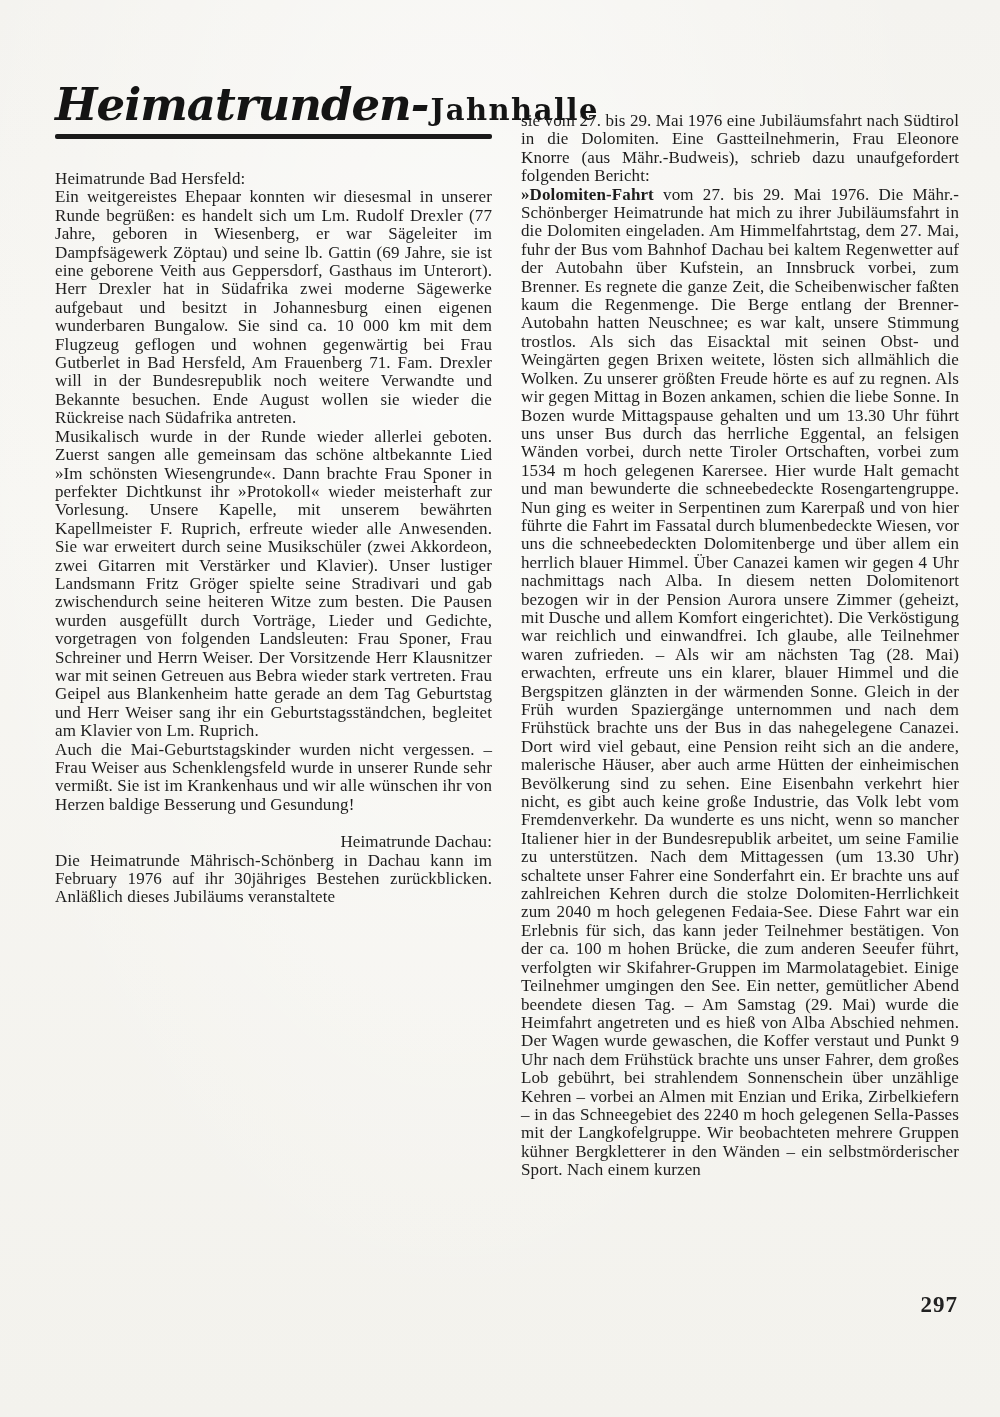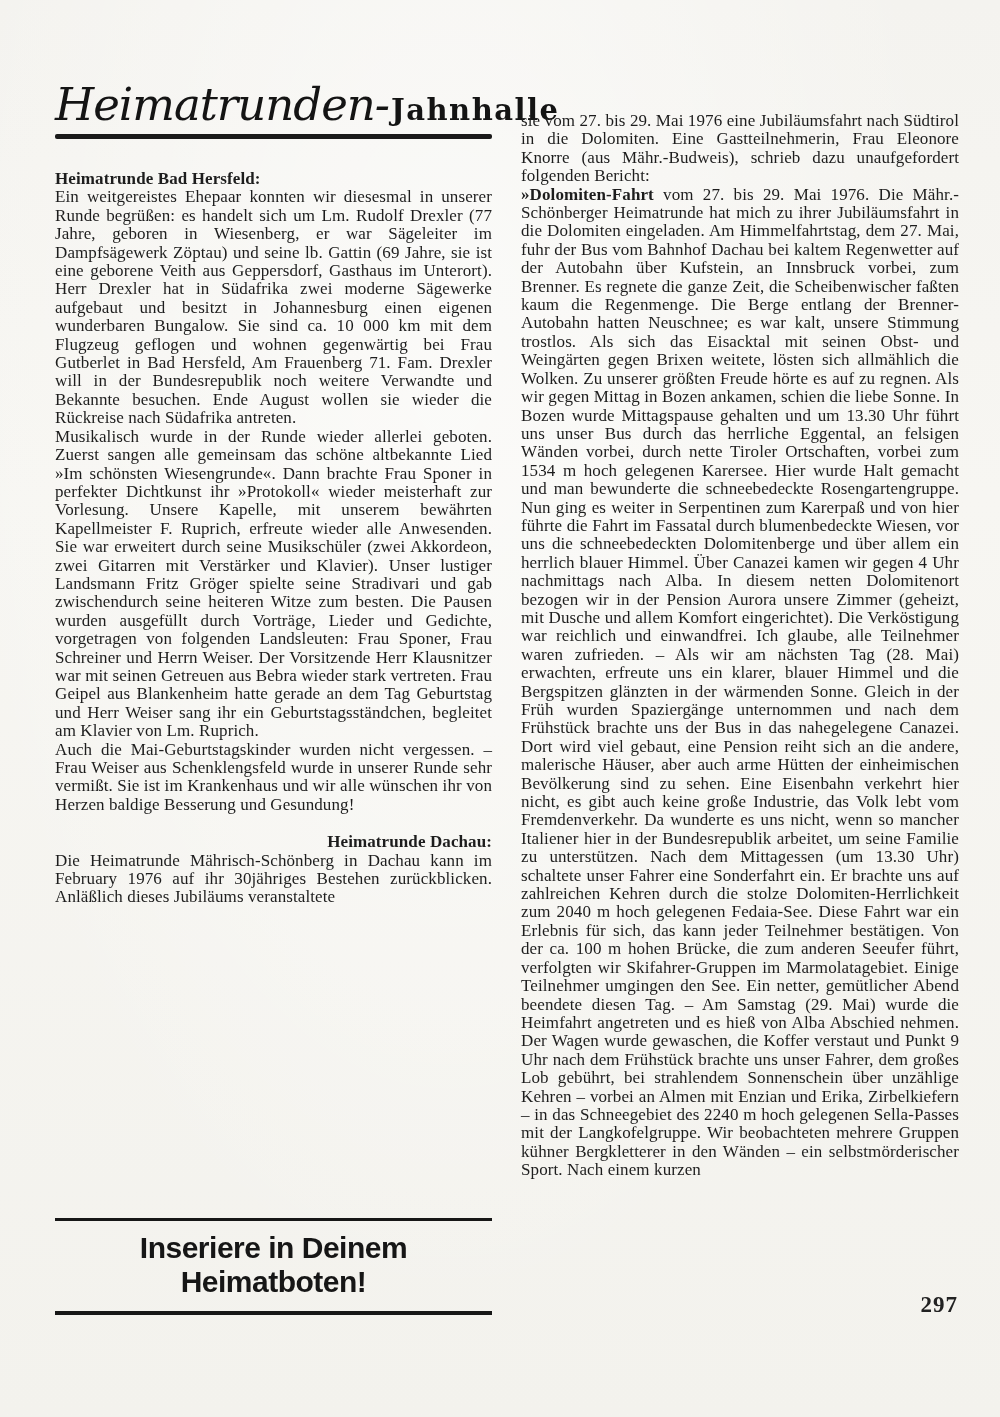--- a/index.html
+++ b/index.html
@@ -24,36 +24,36 @@
     letter-spacing: 0.1px;
   }
   .left-col  { left: 55px;  top: 88px; width: 437px; }
   .right-col { left: 521px; top: 92px; width: 438px; margin-top: 20px; }
   .body-par {
     text-align: justify;
     hyphens: auto;
     -webkit-hyphens: auto;
   }
   .sec-heading {
-    font-weight: bold;
+    font-weight: normal;
     font-size: 17px;
     text-align: left;
   }
   .heading-gap { margin-top: 19px; text-align: right; }
   .masthead {
     display: flex;
     align-items: baseline;
     white-space: nowrap;
     line-height: 1;
     margin-top: -6px;
   }
   .masthead-script {
     font-family: "DejaVu Serif", serif;
     font-style: italic;
-    font-weight: normal;
+    font-weight: bold;
     font-size: 45px;
     letter-spacing: -1px;
     color: #141414;
   }
   .masthead-rest {
     font-family: "DejaVu Serif", serif;
     font-weight: bold;
     font-size: 29px;
     letter-spacing: 1.5px;
     color: #141414;
@@ -107,23 +107,20 @@
     <h3 class="sec-heading">Heimatrunde Bad Hersfeld:</h3>
     <p class="body-par">Ein weitgereistes Ehepaar konnten wir diesesmal in unserer Runde begrüßen: es handelt sich um Lm. Rudolf Drexler (77 Jahre, geboren in Wiesenberg, er war Sägeleiter im Dampfsägewerk Zöptau) und seine lb. Gattin (69 Jahre, sie ist eine geborene Veith aus Geppersdorf, Gasthaus im Unterort). Herr Drexler hat in Südafrika zwei moderne Sägewerke aufgebaut und besitzt in Johannesburg einen eigenen wunderbaren Bungalow. Sie sind ca. 10 000 km mit dem Flugzeug geflogen und wohnen gegenwärtig bei Frau Gutberlet in Bad Hersfeld, Am Frauenberg 71. Fam. Drexler will in der Bundesrepublik noch weitere Verwandte und Bekannte besuchen. Ende August wollen sie wieder die Rückreise nach Südafrika antreten.</p>
     <p class="body-par">Musikalisch wurde in der Runde wieder allerlei geboten. Zuerst sangen alle gemeinsam das schöne altbekannte Lied »Im schönsten Wiesengrunde«. Dann brachte Frau Sponer in perfekter Dichtkunst ihr »Protokoll« wieder meisterhaft zur Vorlesung. Unsere Kapelle, mit unserem bewährten Kapellmeister F. Ruprich, erfreute wieder alle Anwesenden. Sie war erweitert durch seine Musikschüler (zwei Akkordeon, zwei Gitarren mit Verstärker und Klavier). Unser lustiger Landsmann Fritz Gröger spielte seine Stradivari und gab zwischendurch seine heiteren Witze zum besten. Die Pausen wurden ausgefüllt durch Vorträge, Lieder und Gedichte, vorgetragen von folgenden Landsleuten: Frau Sponer, Frau Schreiner und Herrn Weiser. Der Vorsitzende Herr Klausnitzer war mit seinen Getreuen aus Bebra wieder stark vertreten. Frau Geipel aus Blankenheim hatte gerade an dem Tag Geburtstag und Herr Weiser sang ihr ein Geburtstagsständchen, begleitet am Klavier von Lm. Ruprich.</p>
     <p class="body-par">Auch die Mai-Geburtstagskinder wurden nicht vergessen. – Frau Weiser aus Schenklengsfeld wurde in unserer Runde sehr vermißt. Sie ist im Krankenhaus und wir alle wünschen ihr von Herzen baldige Besserung und Gesundung!</p>
 
     <h3 class="sec-heading heading-gap">Heimatrunde Dachau:</h3>
     <p class="body-par">Die Heimatrunde Mährisch-Schönberg in Dachau kann im February 1976 auf ihr 30jähriges Bestehen zurückblicken. Anläßlich dieses Jubiläums veranstaltete</p>
 
   </div>
 
-  <div class="banner">
-    <span>Inseriere in Deinem Heimatboten!</span>
-  </div>
 
   <div class="right-col col">
     <p class="body-par">sie vom 27. bis 29. Mai 1976 eine Jubiläumsfahrt nach Südtirol in die Dolomiten. Eine Gastteilnehmerin, Frau Eleonore Knorre (aus Mähr.-Budweis), schrieb dazu unaufgefordert folgenden Bericht:</p>
     <p class="body-par"><b>»Dolomiten-Fahrt</b><span> vom 27. bis 29. Mai 1976. Die Mähr.-Schönberger Heimatrunde hat mich zu ihrer Jubiläumsfahrt in die Dolomiten eingeladen. Am Himmelfahrtstag, dem 27. Mai, fuhr der Bus vom Bahnhof Dachau bei kaltem Regenwetter auf der Autobahn über Kufstein, an Innsbruck vorbei, zum Brenner. Es regnete die ganze Zeit, die Scheibenwischer faßten kaum die Regenmenge. Die Berge entlang der Brenner-Autobahn hatten Neuschnee; es war kalt, unsere Stimmung trostlos. Als sich das Eisacktal mit seinen Obst- und Weingärten gegen Brixen weitete, lösten sich allmählich die Wolken. Zu unserer größten Freude hörte es auf zu regnen. Als wir gegen Mittag in Bozen ankamen, schien die liebe Sonne. In Bozen wurde Mittagspause gehalten und um 13.30 Uhr führt uns unser Bus durch das herrliche Eggental, an felsigen Wänden vorbei, durch nette Tiroler Ortschaften, vorbei zum 1534 m hoch gelegenen Karersee. Hier wurde Halt gemacht und man bewunderte die schneebedeckte Rosengartengruppe. Nun ging es weiter in Serpentinen zum Karerpaß und von hier führte die Fahrt im Fassatal durch blumenbedeckte Wiesen, vor uns die schneebedeckten Dolomitenberge und über allem ein herrlich blauer Himmel. Über Canazei kamen wir gegen 4 Uhr nachmittags nach Alba. In diesem netten Dolomitenort bezogen wir in der Pension Aurora unsere Zimmer (geheizt, mit Dusche und allem Komfort eingerichtet). Die Verköstigung war reichlich und einwandfrei. Ich glaube, alle Teilnehmer waren zufrieden. – Als wir am nächsten Tag (28. Mai) erwachten, erfreute uns ein klarer, blauer Himmel und die Bergspitzen glänzten in der wärmenden Sonne. Gleich in der Früh wurden Spaziergänge unternommen und nach dem Frühstück brachte uns der Bus in das nahegelegene Canazei. Dort wird viel gebaut, eine Pension reiht sich an die andere, malerische Häuser, aber auch arme Hütten der einheimischen Bevölkerung sind zu sehen. Eine Eisenbahn verkehrt hier nicht, es gibt auch keine große Industrie, das Volk lebt vom Fremdenverkehr. Da wunderte es uns nicht, wenn so mancher Italiener hier in der Bundesrepublik arbeitet, um seine Familie zu unterstützen. Nach dem Mittagessen (um 13.30 Uhr) schaltete unser Fahrer eine Sonderfahrt ein. Er brachte uns auf zahlreichen Kehren durch die stolze Dolomiten-Herrlichkeit zum 2040 m hoch gelegenen Fedaia-See. Diese Fahrt war ein Erlebnis für sich, das kann jeder Teilnehmer bestätigen. Von der ca. 100 m hohen Brücke, die zum anderen Seeufer führt, verfolgten wir Skifahrer-Gruppen im Marmolatagebiet. Einige Teilnehmer umgingen den See. Ein netter, gemütlicher Abend beendete diesen Tag. – Am Samstag (29. Mai) wurde die Heimfahrt angetreten und es hieß von Alba Abschied nehmen. Der Wagen wurde gewaschen, die Koffer verstaut und Punkt 9 Uhr nach dem Frühstück brachte uns unser Fahrer, dem großes Lob gebührt, bei strahlendem Sonnenschein über unzählige Kehren – vorbei an Almen mit Enzian und Erika, Zirbelkiefern – in das Schneegebiet des 2240 m hoch gelegenen Sella-Passes mit der Langkofelgruppe. Wir beobachteten mehrere Gruppen kühner Bergkletterer in den Wänden – ein selbstmörderischer Sport. Nach einem kurzen</span></p>
   </div>
 
   <div class="page-number">297</div>
 
 </div>
 

